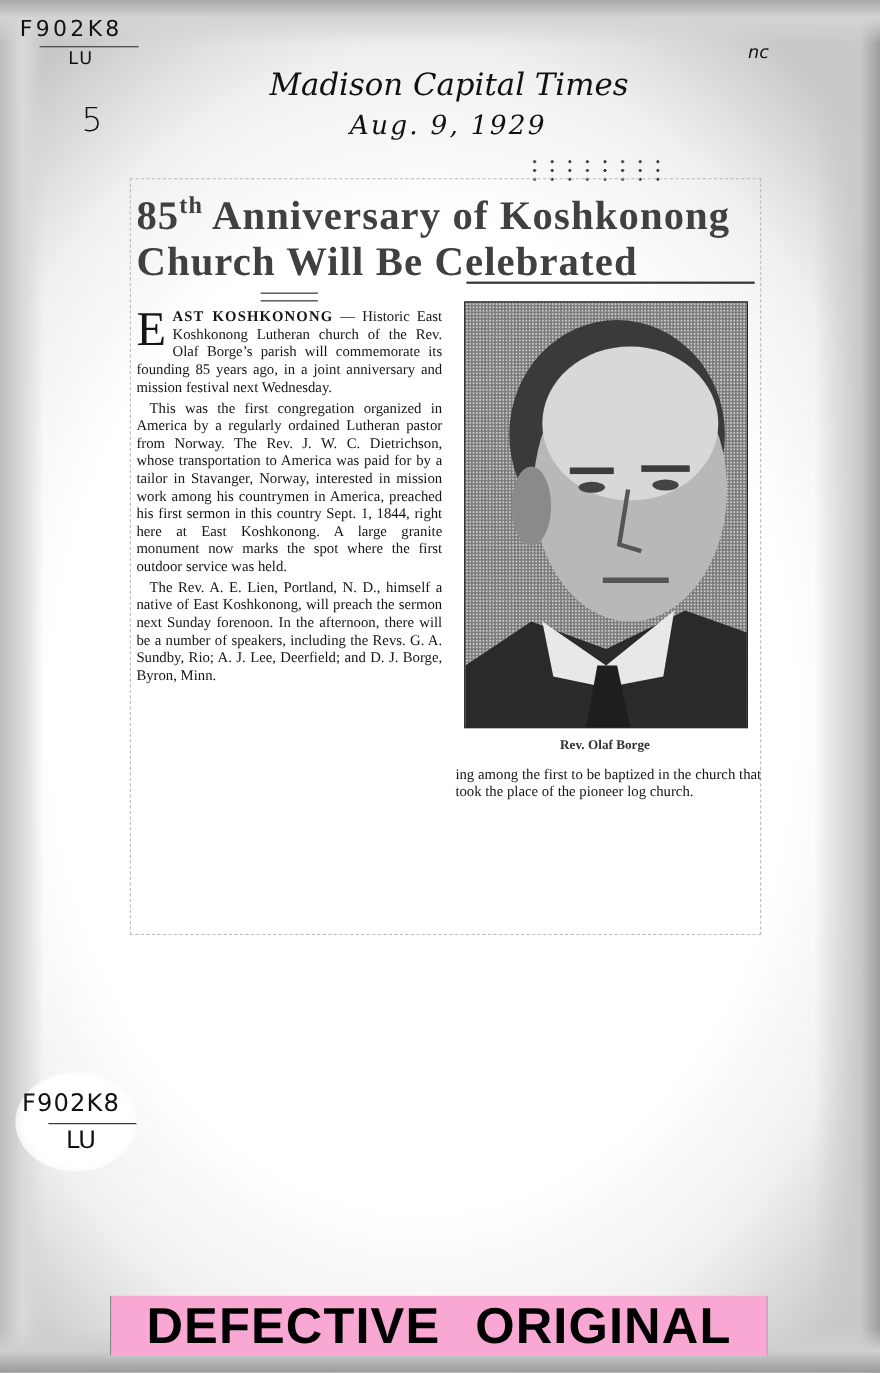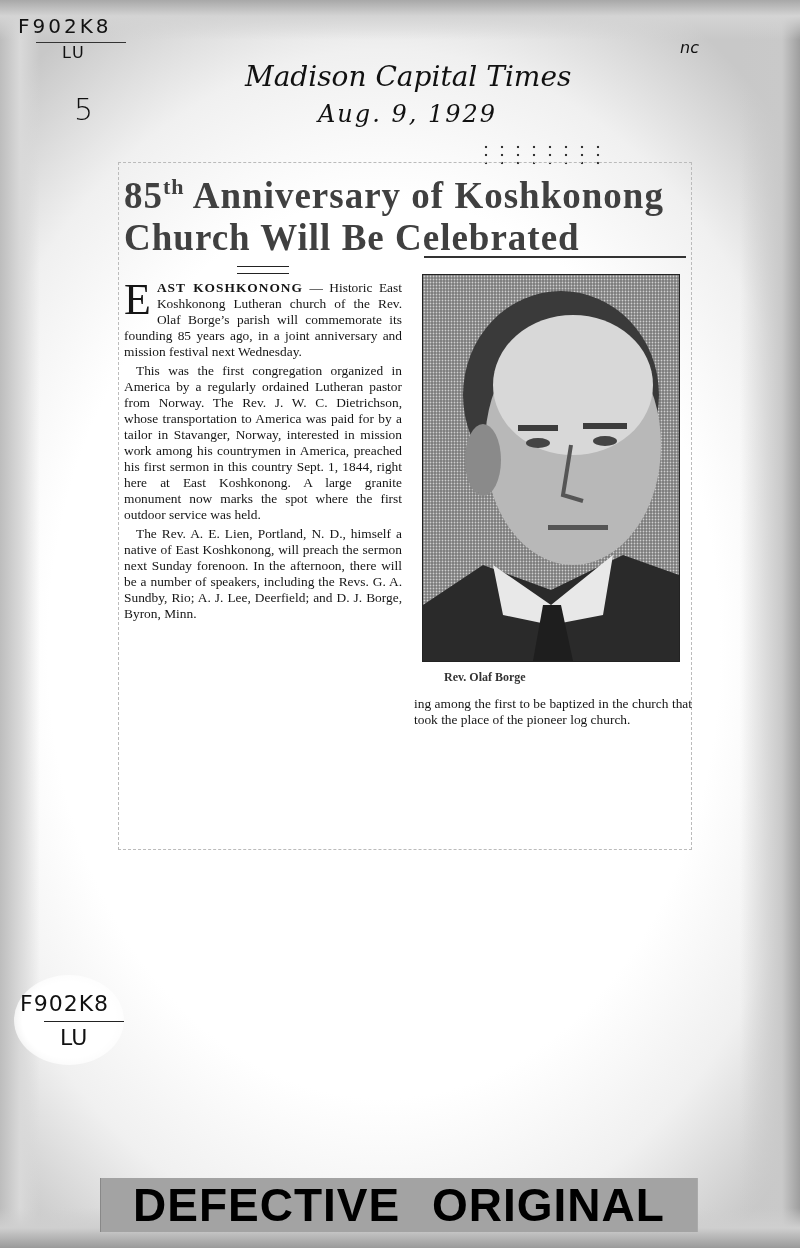--- a/index.html
+++ b/index.html
@@ -76,38 +76,38 @@
     font-family: "Liberation Serif", serif;
   }
   .smallcaps { font-weight: bold; letter-spacing: 1px; }
 
   .photo {
     position: absolute; left: 422px; top: 274px; width: 256px; height: 386px;
     border: 1px solid #222; overflow: hidden;
     background: #6e6e6e;
   }
   .caption {
-    position: absolute; left: 444px; top: 670px; width: 256px; text-align: left;
+    position: absolute; left: 422px; top: 670px; width: 256px; text-align: center;
     font-family: "Liberation Serif", serif; font-weight: bold; font-size: 12px; color: #333;
   }
   .col-right {
     position: absolute; left: 414px; top: 696px; width: 278px;
   }
 
   .catalog-bottom {
     position: absolute; left: 14px; top: 975px; width: 110px; height: 90px;
     border-radius: 50%; background: radial-gradient(ellipse at center, #ffffff 60%, rgba(255,255,255,0) 100%);
   }
   .catalog-bottom .code { position:absolute; left: 6px; top: 16px; font-family: "DejaVu Sans", sans-serif; font-size: 22px; letter-spacing: 1px; }
   .catalog-bottom .rule { position:absolute; left: 30px; top: 46px; width: 80px; height: 1px; background:#222; }
   .catalog-bottom .sub { position:absolute; left: 46px; top: 50px; font-family: "DejaVu Sans", sans-serif; font-size: 22px; }
 
   .stamp {
     position: absolute; left: 100px; top: 1178px; width: 596px; height: 54px;
-    background: #a3a3a3; border-left: 1px solid #888; border-right: 1px solid #aaa;
+    background: #f9a8d4; border-left: 1px solid #888; border-right: 1px solid #aaa;
     display: flex; align-items: center; justify-content: center;
   }
   .stamp span {
     font-family: "Liberation Sans", sans-serif; font-weight: bold;
     font-size: 46px; letter-spacing: 1px; color: #000; word-spacing: 18px;
   }
   .dots { position:absolute; left: 478px; top: 143px; width: 130px; height: 22px;
     background-image: radial-gradient(circle, #111 1.2px, transparent 1.6px);
     background-size: 16px 8px; opacity: .85; }
 </style>

